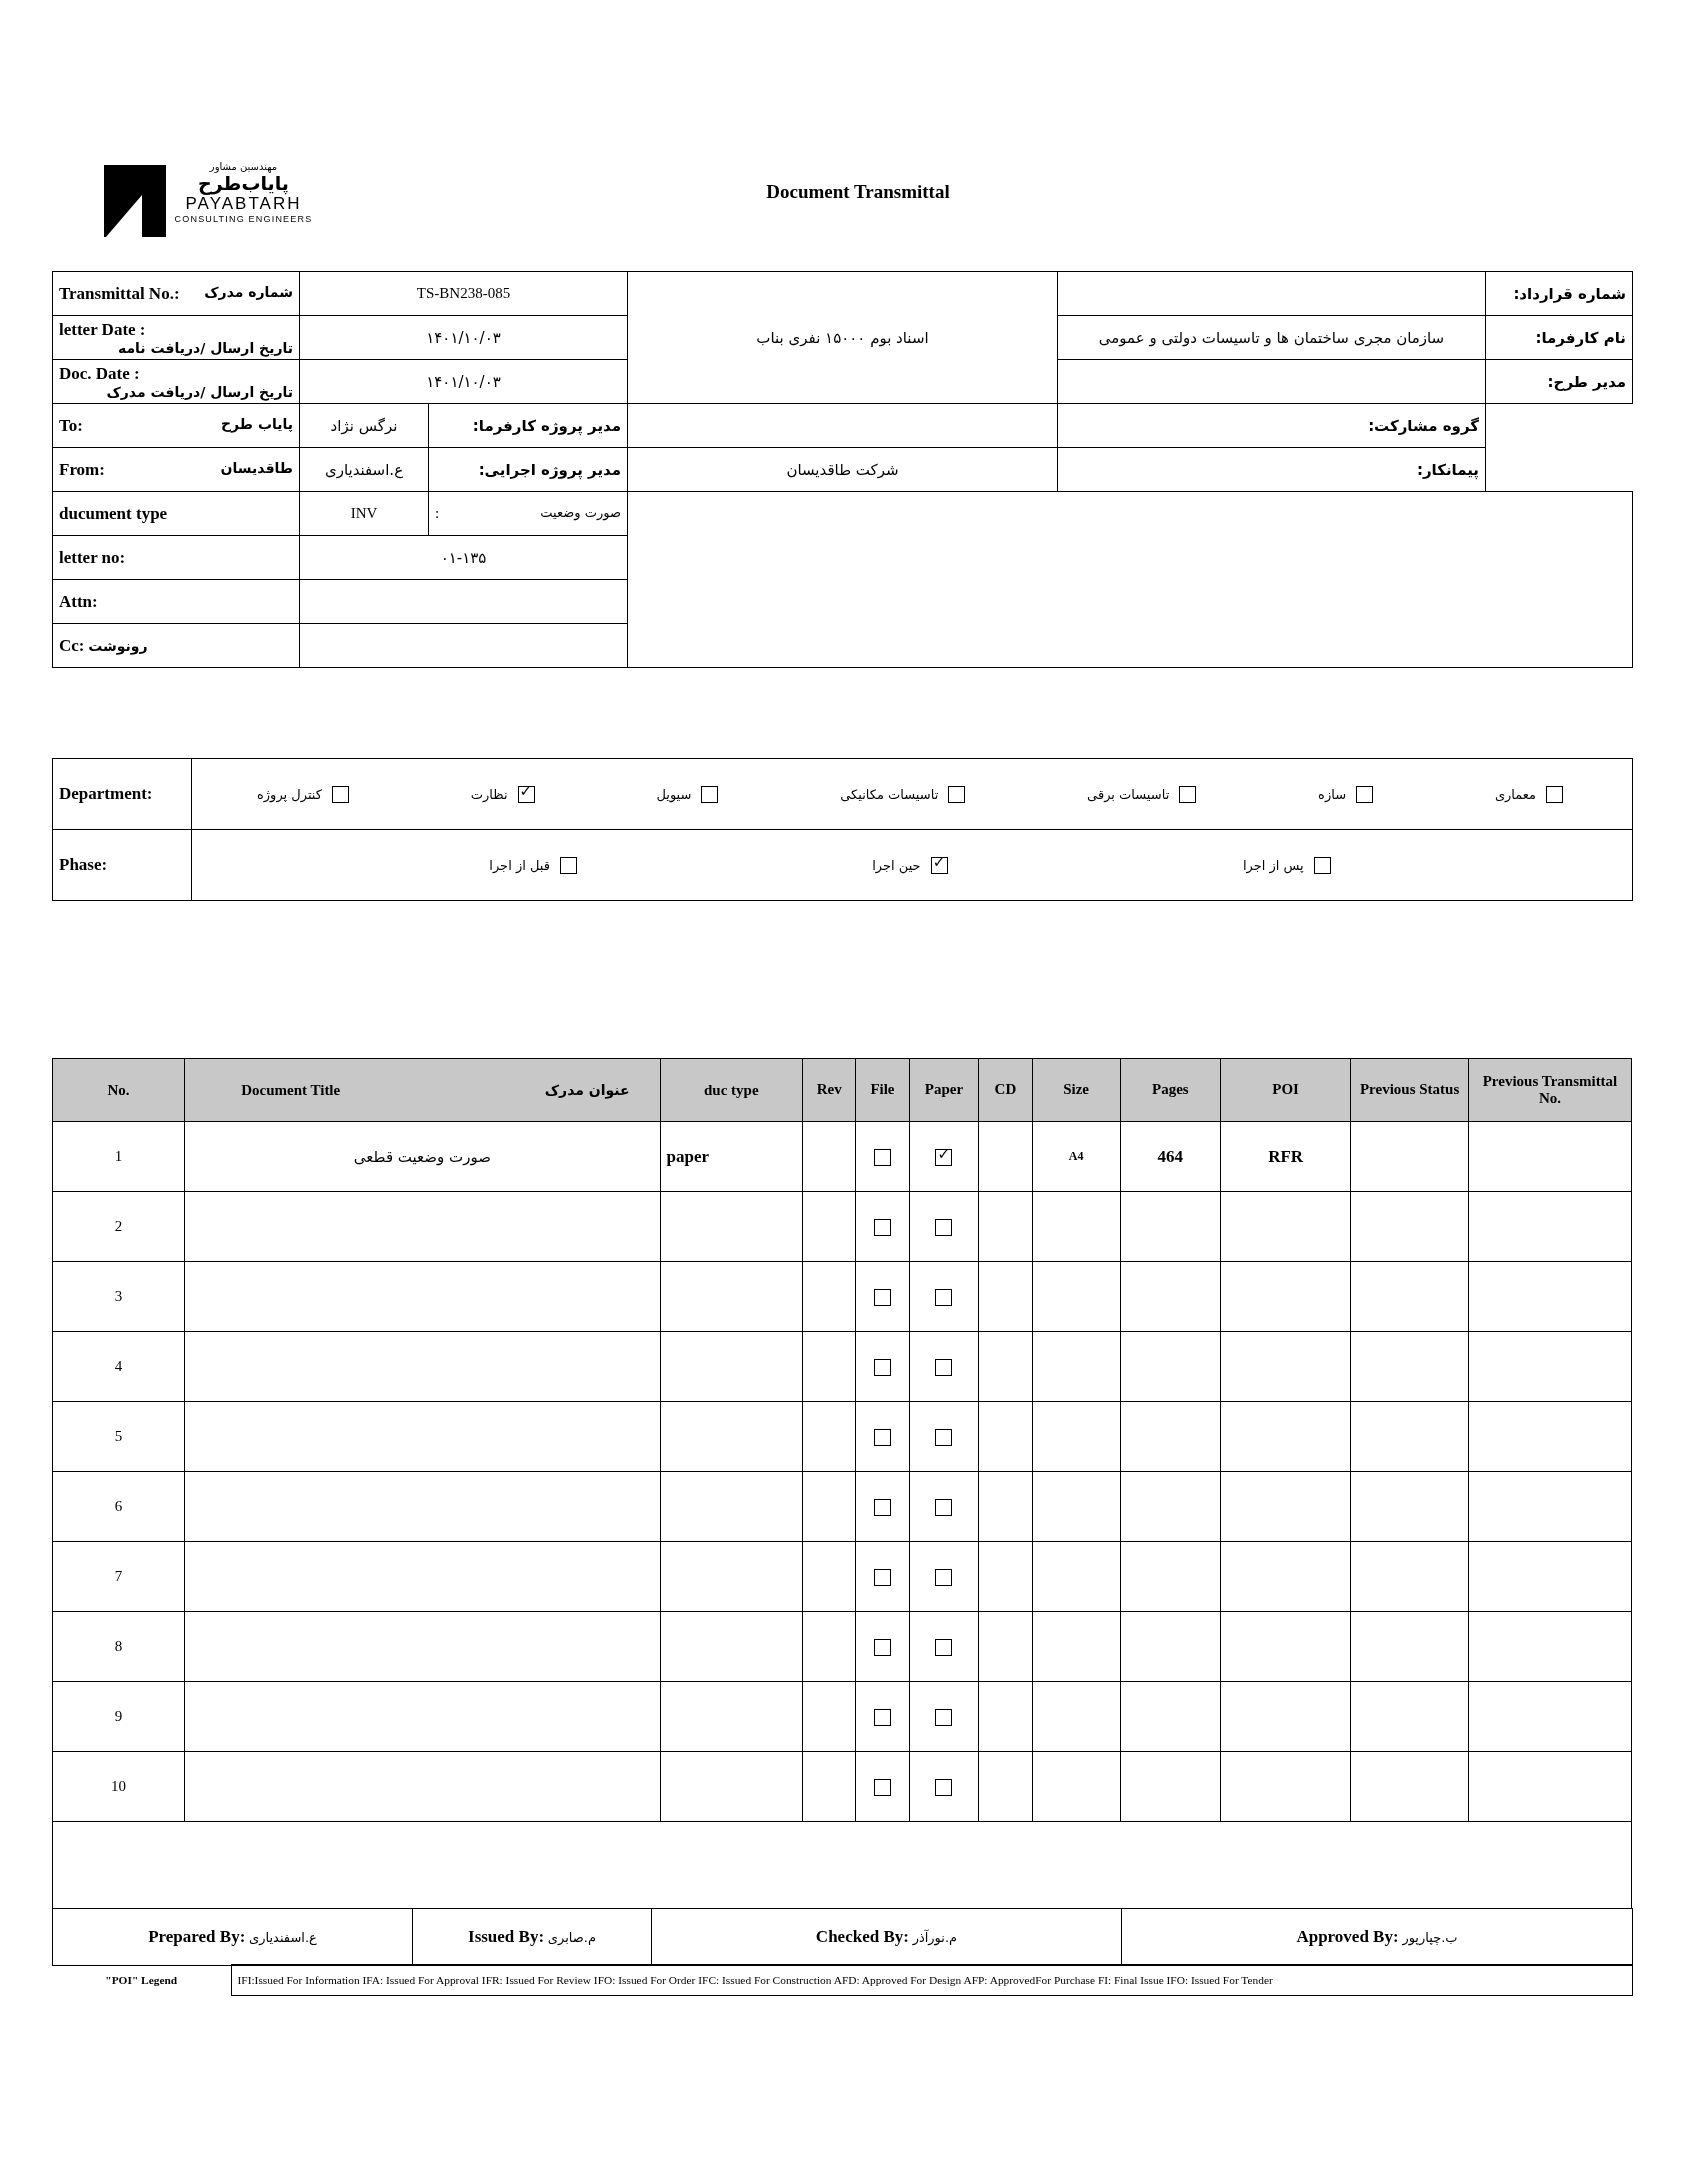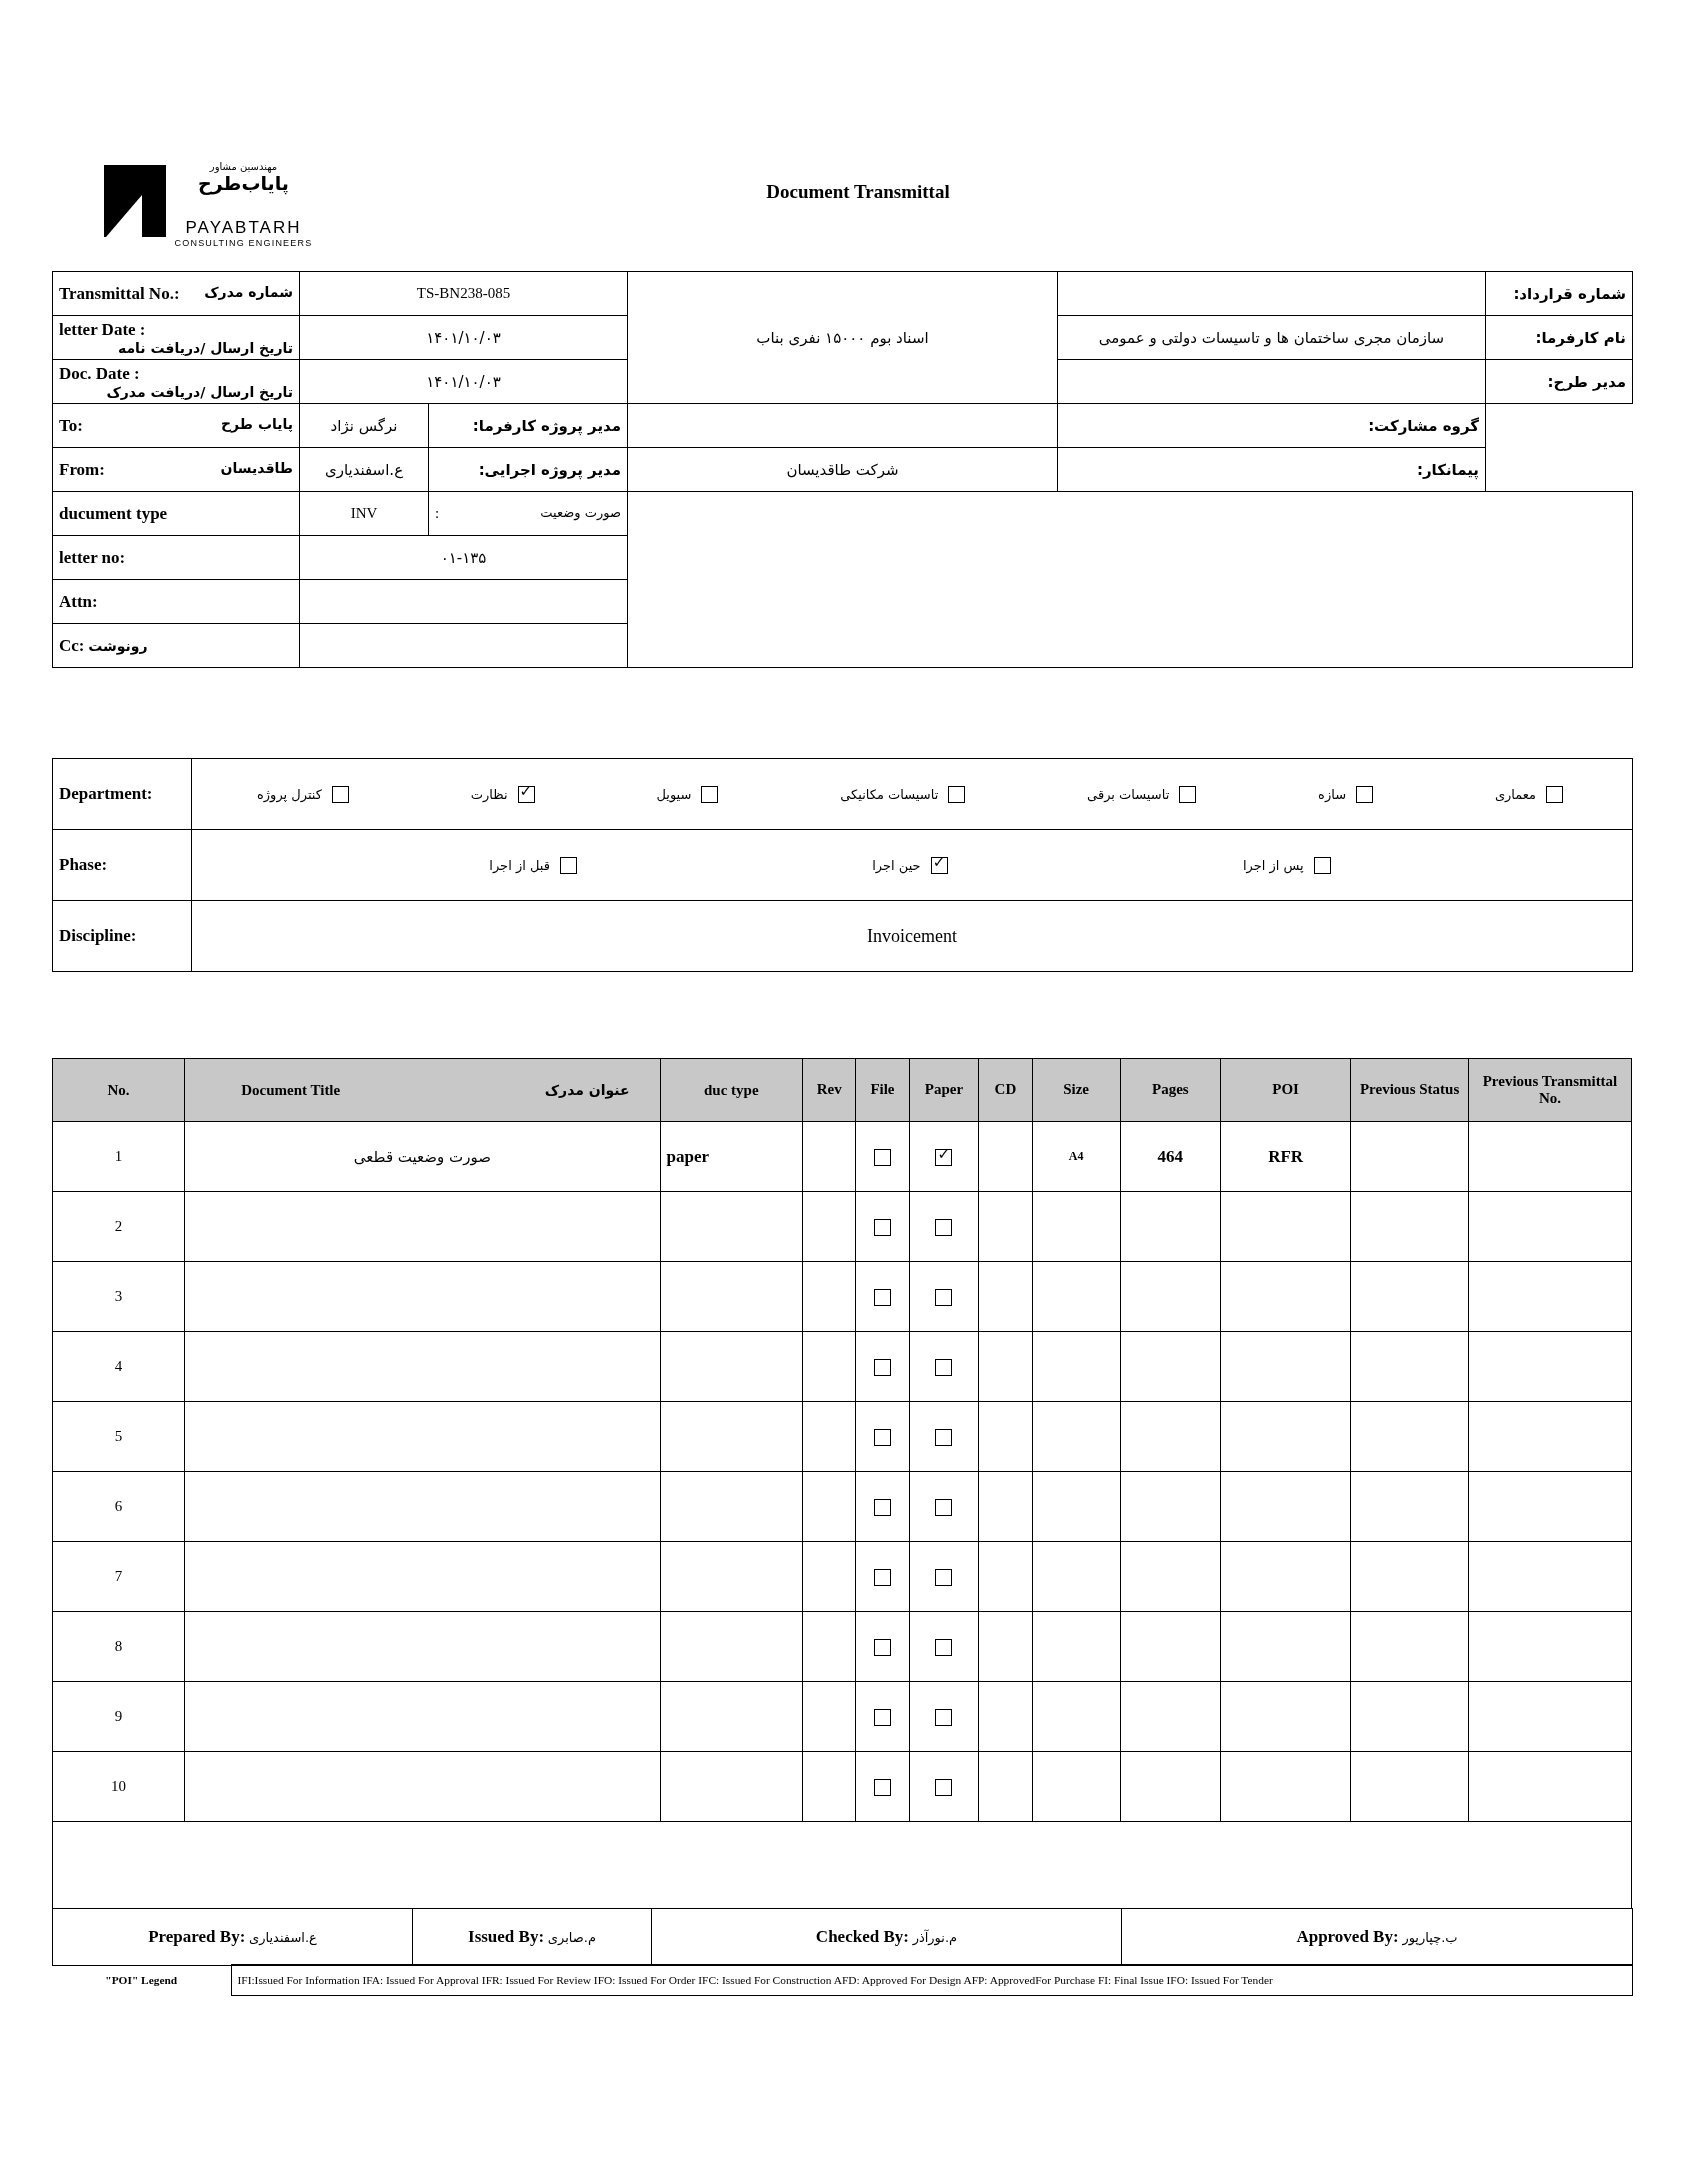--- a/index.html
+++ b/index.html
@@ -56,21 +56,21 @@
   .logo-text {
     position: absolute;
     left: 98px;
     top: 2px;
     width: 139px;
     text-align: center;
     line-height: 1.15;
   }
   .logo-text .l1 { font-size: 10px; }
   .logo-text .l2 { font-size: 19px; font-weight: bold; }
-  .logo-text .l3 { font-size: 17px; letter-spacing: 2px; font-family: "Liberation Sans", sans-serif; margin-top: 24px; }
+  .logo-text .l3 { font-size: 17px; letter-spacing: 2px; font-family: "Liberation Sans", sans-serif; }
   .logo-text .l4 { font-size: 9px; letter-spacing: 1.2px; font-family: "Liberation Sans", sans-serif; }
 
   .doc-title {
     position: absolute;
     left: 557px;
     top: 22px;
     width: 498px;
     text-align: center;
     font-size: 19px;
     font-weight: bold;
@@ -370,24 +370,20 @@
               <span class="opt">
                 <span class="chk on"></span>
                 <span>حین اجرا</span>
               </span>
               <span class="opt">
                 <span class="chk"></span>
                 <span>قبل از اجرا</span>
               </span>
             </div>
           </td>
-        </tr>
-        <tr>
-          <td class="bold" style="font-size:17px">Discipline:</td>
-          <td class="ctr" style="font-size:18px">Invoicement</td>
         </tr>
       </tbody>
     </table>
   </div>
 
   <div id="block3">
     <table class="grid">
       <colgroup>
         <col style="width:129px">
         <col style="width:464px">

